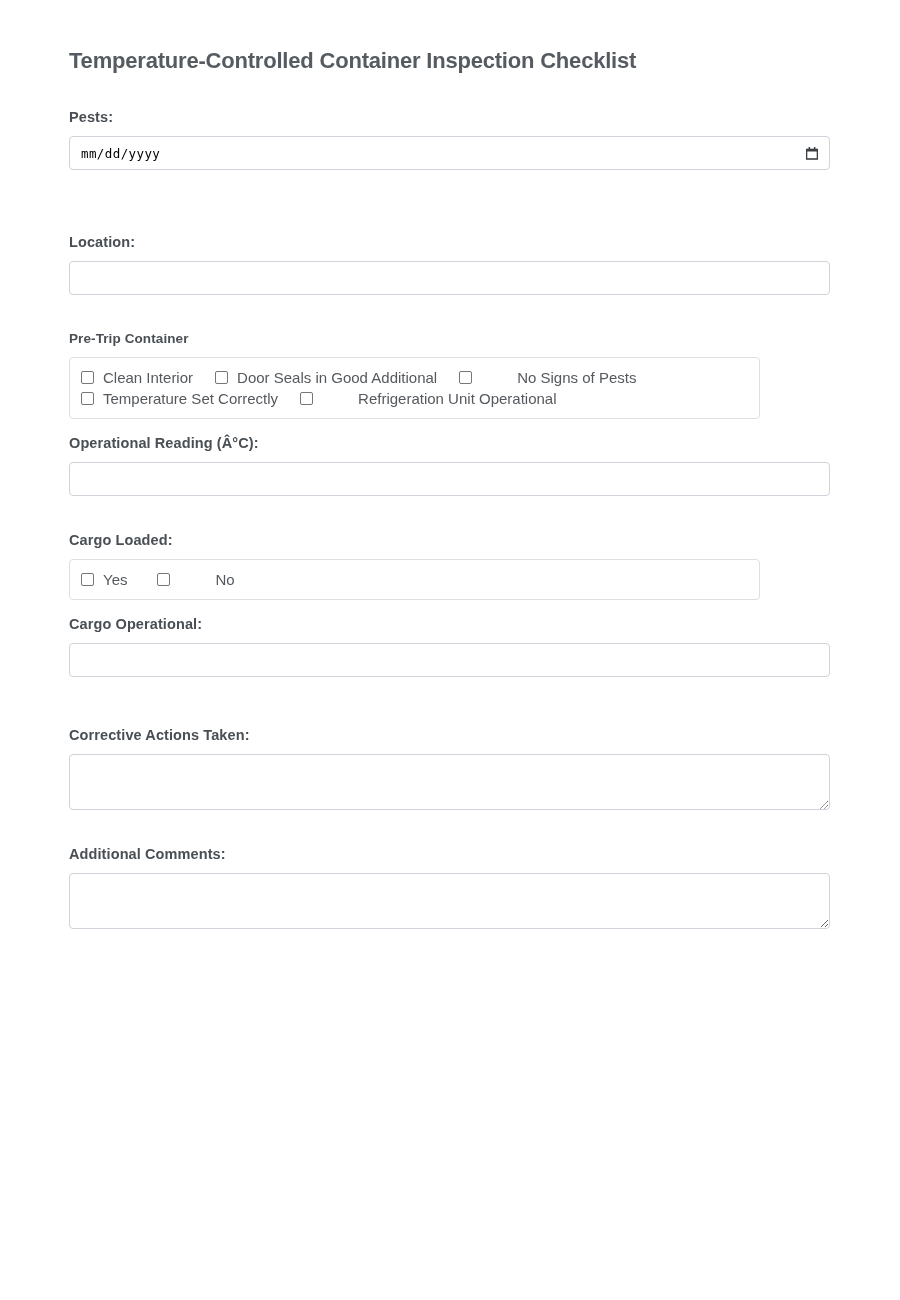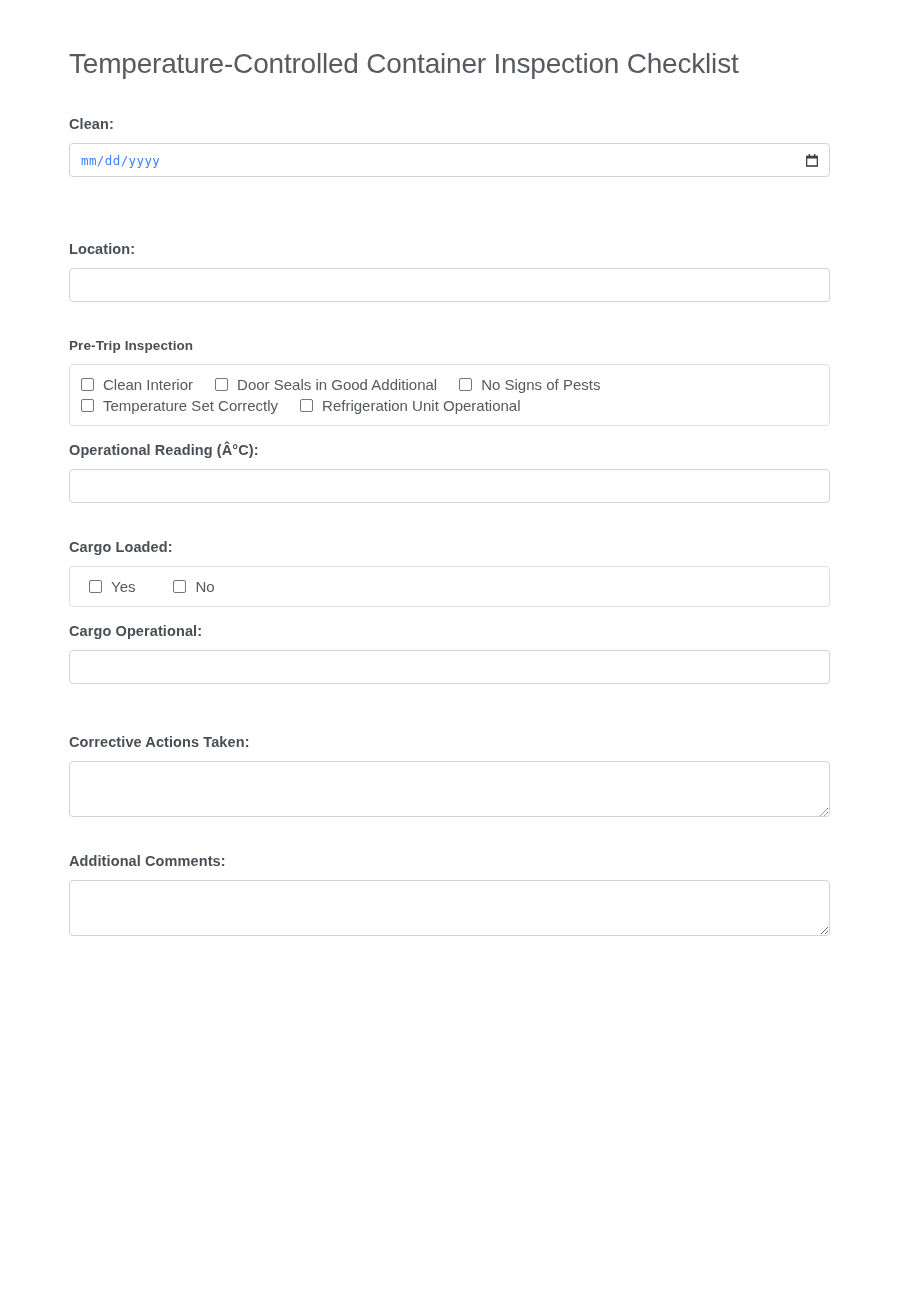--- a/index.html
+++ b/index.html
@@ -13,22 +13,22 @@
     height: 1300px;
     overflow: hidden;
     font-family: "Liberation Sans", sans-serif;
     color: #555555;
   }
   .page {
     padding: 48px 70px 0 69px;
     width: 900px;
   }
   .form-title {
-    font-size: 28px;
-    font-weight: 400;
+    font-size: 22px;
+    font-weight: 700;
     color: #555b60;
     letter-spacing: -0.2px;
     margin: 0 0 36px 0;
     line-height: 1.15;
     white-space: nowrap;
   }
   .field {
     margin-bottom: 22px;
   }
   .field-label {
@@ -74,21 +74,21 @@
   }
   .date-placeholder {
     position: absolute;
     left: 12px;
     top: 0;
     height: 34px;
     display: flex;
     align-items: center;
     font-family: "DejaVu Sans Mono", monospace;
     font-size: 12.5px;
-    color: #3b82f6;
+    color: #000000;
     letter-spacing: 0.4px;
     pointer-events: none;
   }
   .calendar-icon {
     position: absolute;
     right: 12px;
     top: 0;
     height: 34px;
     display: flex;
     align-items: center;
@@ -98,57 +98,57 @@
   
   .group-legend {
     display: block;
     font-size: 13.5px;
     font-weight: bold;
     color: #494f54;
     margin: 0 0 11px 0;
     letter-spacing: 0.1px;
   }
   .check-box-container {
-    width: 761px;
+    width: 691px;
     border: 1px solid #dcdfe3;
     border-radius: 4px;
     background: #ffffff;
     padding: 9px 12px 9px 11px;
   }
   .check-row {
     display: flex;
     align-items: center;
     flex-wrap: wrap;
   }
   .check-item {
     display: inline-flex;
     align-items: center;
     margin-right: 22px;
     line-height: 21px;
     cursor: pointer;
   }
-  .check-item:last-child { margin-right: 0; }
+  .check-item:last-child { margin-right: 0; gap: 36px; }
   .cb {
     width: 13px;
     height: 13px;
     min-width: 13px;
     border: 1px solid #767676;
     border-radius: 2px;
     background: #fff;
     display: inline-block;
     margin-right: 9px;
     cursor: pointer;
   }
   .check-label {
     font-size: 15px;
     color: #55595d;
     font-weight: normal;
     white-space: nowrap;
   }
-  .yesno .check-item { margin-right: 30px; margin-left: 8px; }
+  .yesno .check-item { margin-right: 30px; }
 
   
   .textarea-field {
     display: block;
     width: 761px;
     height: 56px;
     border: 1px solid #ced4da;
     border-radius: 4px;
     background: #ffffff;
     padding: 7px 12px;
@@ -172,21 +172,21 @@
   .mb-tight { margin-bottom: 16px; }
 </style>
 </head>
 <body>
 
 <div class="page">
 
   <h1 class="form-title">Temperature-Controlled Container Inspection Checklist</h1>
 
   <div class="field">
-    <label class="field-label">Clean:</label>
+    <label class="field-label">Pests:</label>
     <div class="date-row">
       <input class="date-input" type="text" value="" style="">
       <span class="date-placeholder">mm/dd/yyyy</span>
       <span class="calendar-icon">
         <svg width="12" height="13" viewBox="0 0 12 13" aria-hidden="true">
           <rect x="0.5" y="2.5" width="11" height="9.5" fill="none" stroke="#3c4043" stroke-width="1.6"></rect>
           <rect x="0.5" y="2.5" width="11" height="2" fill="#3c4043"></rect>
           <rect x="2.6" y="0" width="1.5" height="3" fill="#3c4043"></rect>
           <rect x="7.9" y="0" width="1.5" height="3" fill="#3c4043"></rect>
         </svg>
@@ -203,21 +203,21 @@
   <div class="spacer-lg"></div>
 
   <div class="field">
     <label class="field-label">Location:</label>
     <input class="text-input" type="text" value="" style="">
   </div>
 
   <div class="spacer-lg"></div>
 
   <div class="field mb-tight">
-    <span class="group-legend">Pre-Trip Inspection</span>
+    <span class="group-legend">Pre-Trip Container</span>
     <div class="check-box-container">
       <div class="check-row">
         <label class="check-item">
           <span class="cb"></span>
           <span class="check-label">Clean Interior</span>
         </label>
         <label class="check-item">
           <span class="cb"></span>
           <span class="check-label">Door Seals in Good Additional</span>
         </label>

